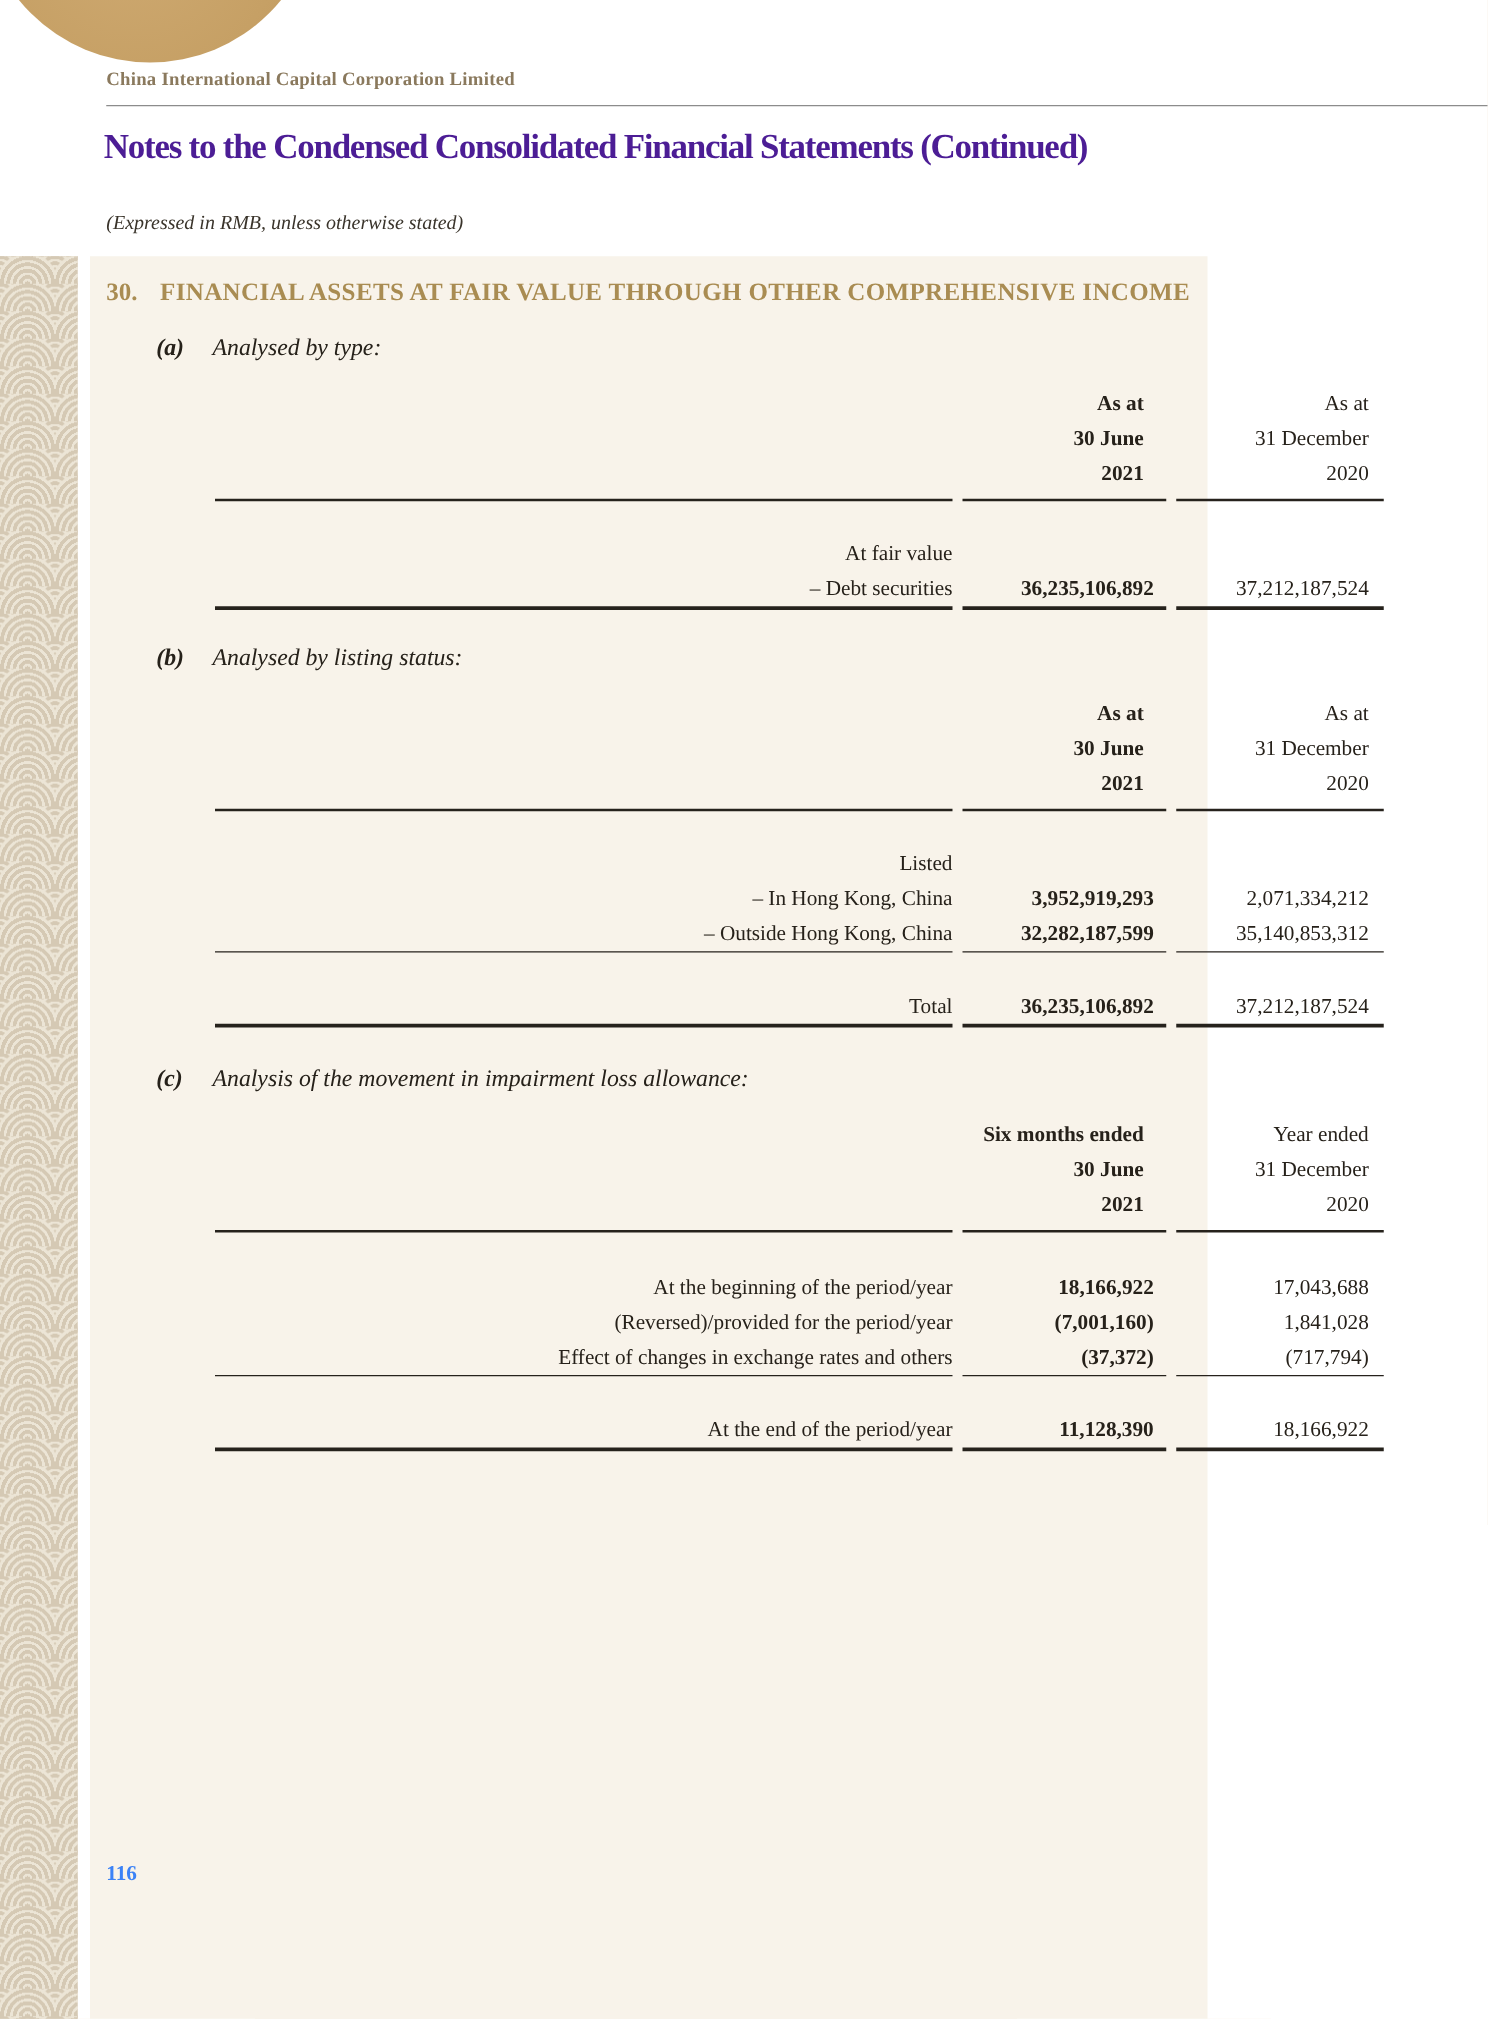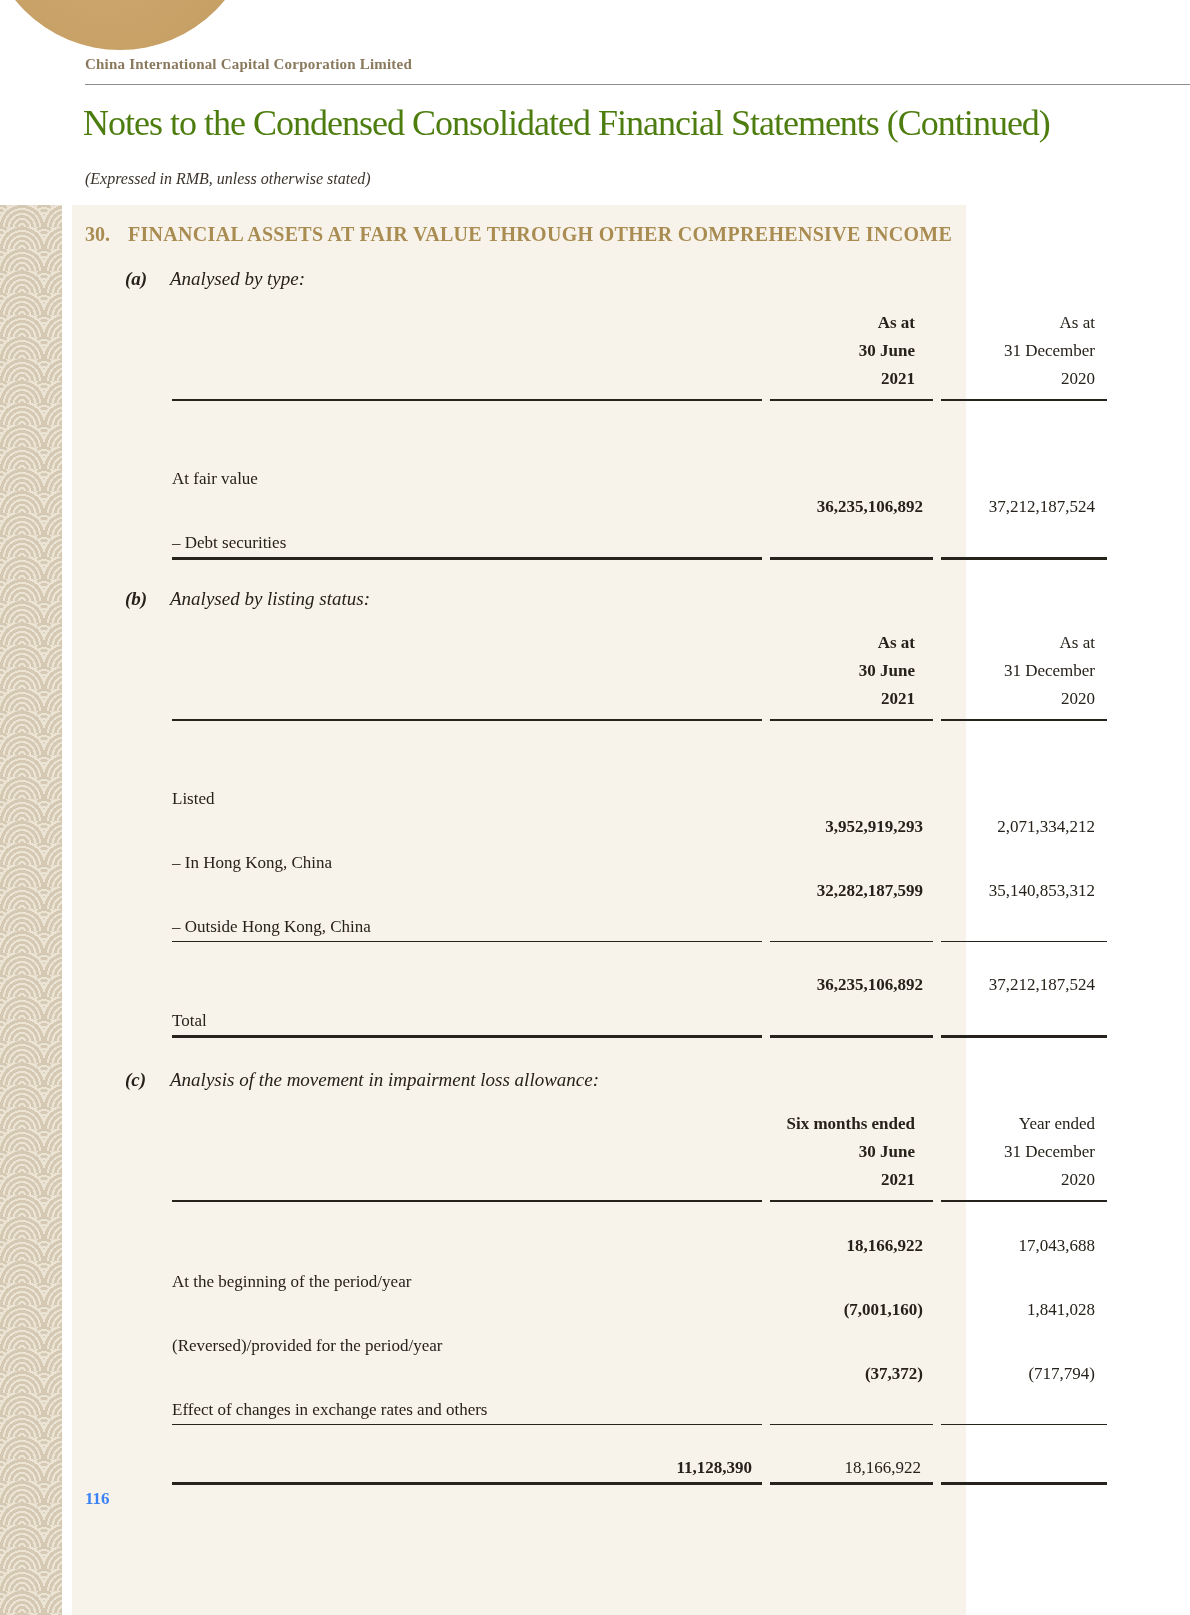--- a/index.html
+++ b/index.html
@@ -21,21 +21,21 @@
   .company-name {
     position:absolute; left:85px; top:56px;
     font-size:15px; font-weight:bold; color:#8a795d; letter-spacing:0.2px;
   }
   .header-divider {
     position:absolute; left:85px; top:84px; width:1105px; height:1px;
     background:#8c8c8c;
   }
   .page-title {
     position:absolute; left:83px; top:102px;
-    font-size:36px; font-weight:normal; color:#4d7c0f; letter-spacing:-1px;
+    font-size:28px; font-weight:bold; color:#4c1d95; letter-spacing:-1px;
     white-space:nowrap;
   }
   .page-subtitle {
     position:absolute; left:85px; top:170px;
     font-size:16px; font-style:italic; color:#3a342b;
   }
 
   
   .pattern-col {
     position:absolute; left:0; top:205px; width:62px; height:1410px;
@@ -87,21 +87,21 @@
   .thead .colhead.cur { font-weight:bold; padding-right:10px; }
   .thead .colhead.pri { padding-right:12px; }
   .rule { margin-top:6px; }
   .rule i { display:block; border-top:2px solid #26221c; }
   .rule.thin { margin-top:0; }
   .rule.thin i { border-top-width:1px; }
   .rule.bottom { margin-top:0; }
   .rule.bottom i { border-top-width:3px; }
 
   .row { line-height:28px; }
-  .row .lbl { text-align:left;margin-top:36px; }
+  .row .lbl { text-align:right; }
   .row .cur { text-align:right; padding-right:10px; font-weight:bold; }
   .row .pri { text-align:right; padding-right:12px;font-family:Liberation Serif, serif; }
   .first-row { margin-top:28px; }
   .first-row-c { margin-top:30px; }
   .total-row { margin-top:29px; }
 
   .page-number {
     position:absolute; left:85px; top:1489px;
     font-size:17px; font-weight:bold; color:#3b82f6;
   }
@@ -256,20 +256,21 @@
       <div class="lbl">Effect of changes in exchange rates and others</div>
       <div class="cur">(37,372)</div>
       <div class="pri">(717,794)</div>
     </div>
     <div class="grid rule thin">
         <i></i>
         <i></i>
         <i></i>
       </div>
     <div class="grid row total-row">
+      <div class="lbl">At the end of the period/year</div>
       <div class="cur">11,128,390</div>
       <div class="pri">18,166,922</div>
     </div>
     <div class="grid rule bottom">
         <i></i>
         <i></i>
         <i></i>
       </div>
   </div>
 

